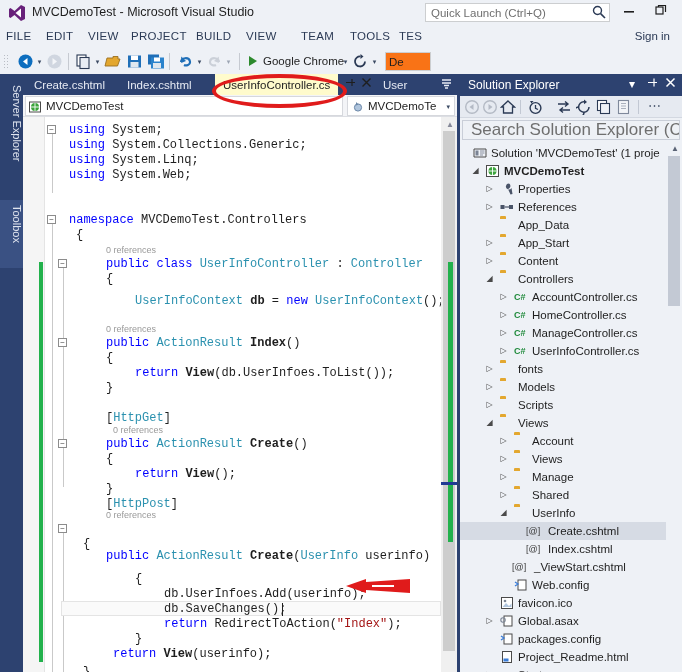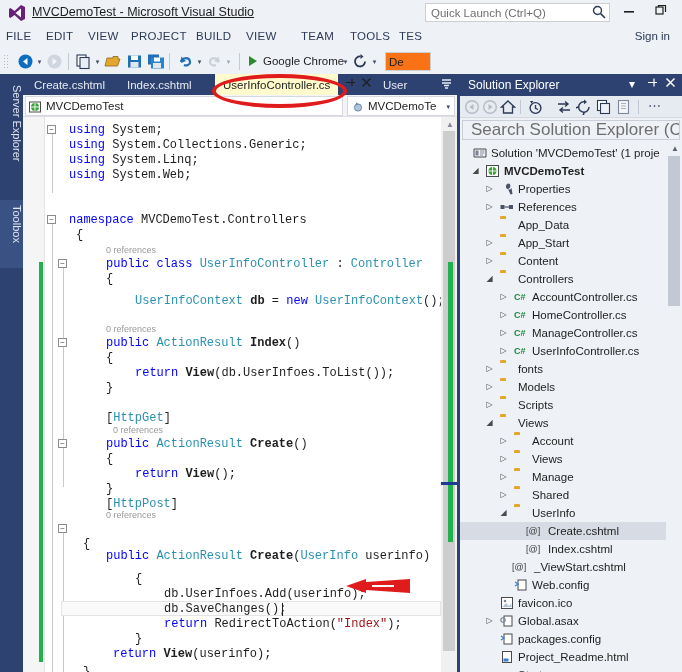--- a/index.html
+++ b/index.html
@@ -14,21 +14,21 @@
   
   .titlebar {
     position: absolute; left: 0; top: 0; width: 682px; height: 26px;
     background: #eef1f6;
   }
   .vs-logo {
     position: absolute; left: 8px; top: 4px; width: 18px; height: 18px;
   }
   .app-title {
     position: absolute; left: 32px; top: 5px;
-    font-size: 12.5px; color: #1e1e1e; white-space: nowrap; text-decoration: underline;
+    font-size: 12.5px; color: #1e1e1e; white-space: nowrap;
   }
   .quick-launch {
     position: absolute; left: 425px; top: 3px; width: 185px; height: 19px;
     background: #fff; border: 1px solid #ccced0;
     font-size: 11.5px; color: #6f6f6f;
     padding: 2px 20px 0 5px; line-height: 15px;
     white-space: nowrap; overflow: hidden;
   }
   .ql-search-icon {
     position: absolute; left: 592px; top: 5px; width: 14px; height: 14px;

